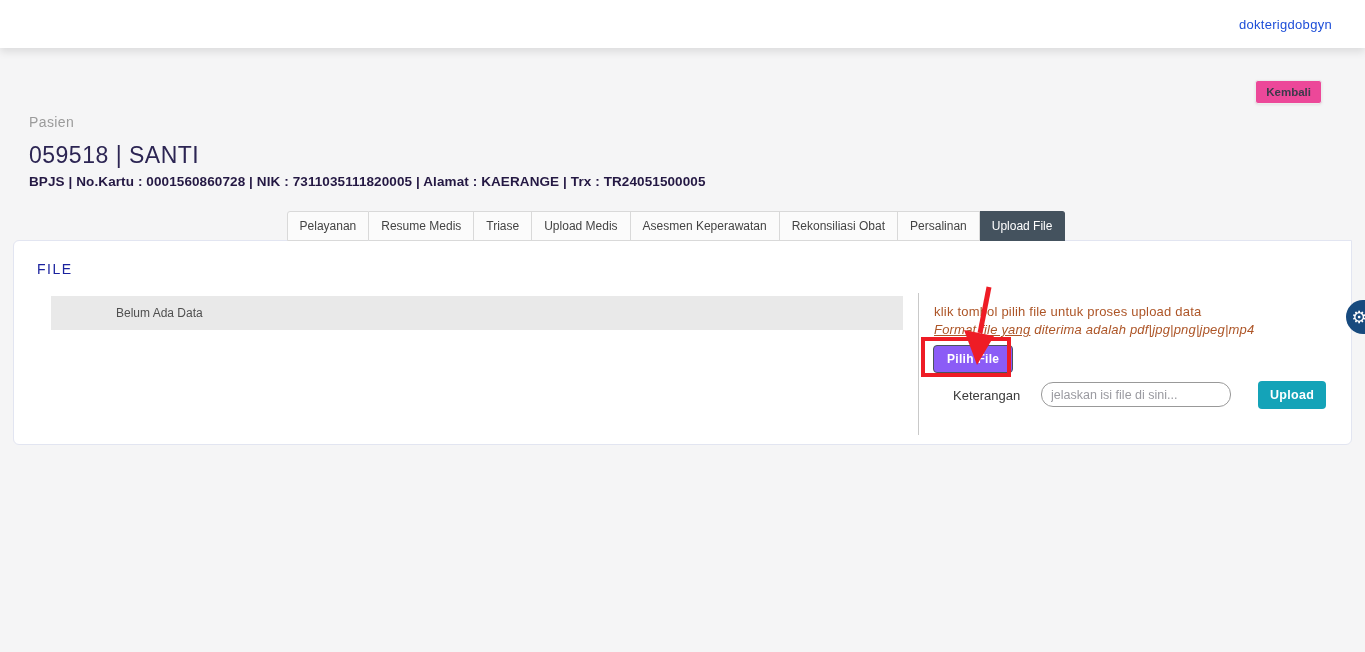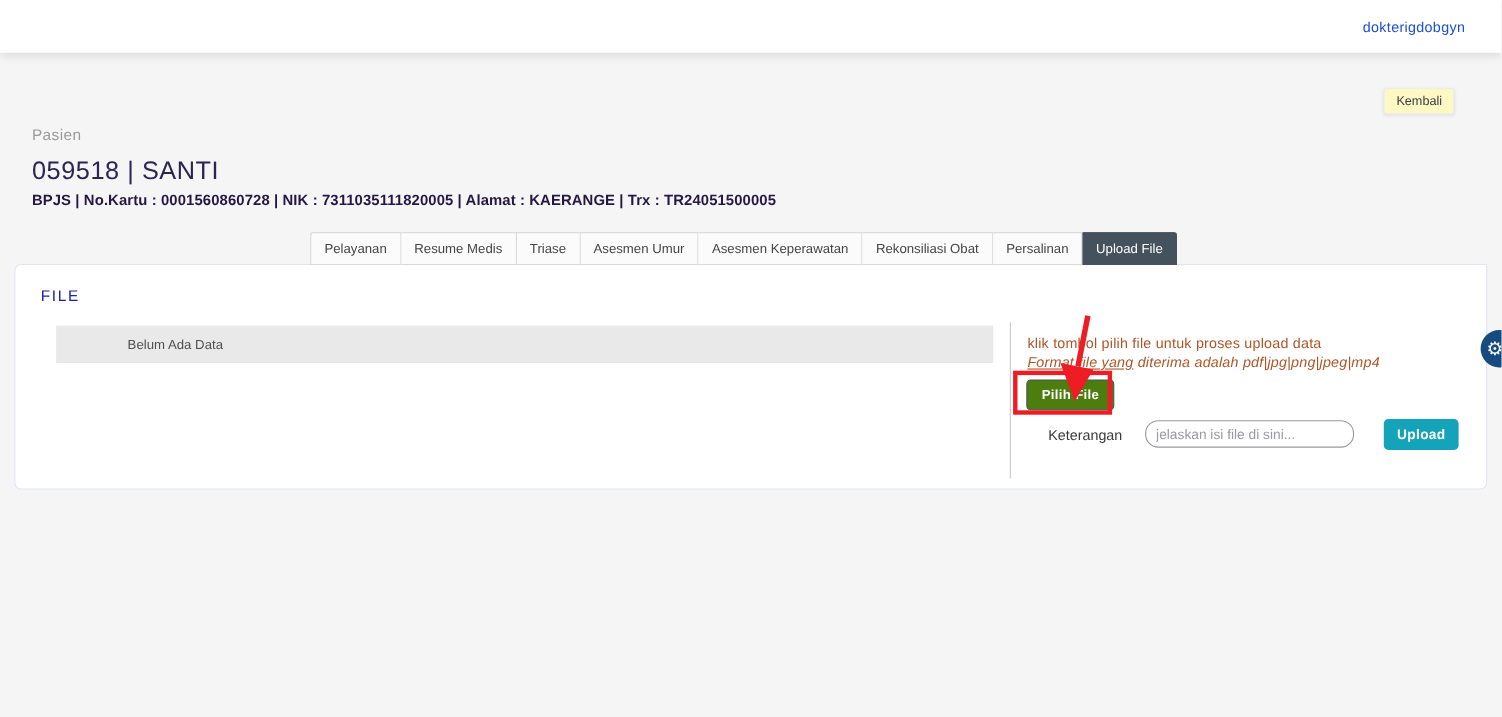--- a/index.html
+++ b/index.html
@@ -38,24 +38,25 @@
   .patient-title{
     font-size:23px;color:var(--title-purple);font-weight:500;
     letter-spacing:.5px;margin-top:12px;
   }
   .patient-line{
     font-size:13.5px;font-weight:700;color:var(--detail-purple);
     margin-top:5px;letter-spacing:.1px;
   }
   .kembali-btn{
     position:absolute;top:32px;right:43px;
-    background:#fef9c3;border:1px solid #ececec;border-radius:3px;
+    background:#ec4899;border:1px solid #ececec;border-radius:3px;
     font-size:11.5px;color:#3a3a4a;padding:5px 10px;
     box-shadow:0 1px 3px rgba(0,0,0,0.08);cursor:pointer;
     font-family:"Liberation Sans", sans-serif;
+    font-weight:bold;
   }
   
   .tabs-row{
     display:flex;justify-content:center;align-items:stretch;
     margin:22px 13px -1px 0;position:relative;z-index:3;
   }
   .tab{
     background:#fbfbfb;border:1px solid #d9d9d9;border-left-width:0;
     font-size:12px;color:#444;padding:7px 12px;cursor:pointer;
     display:flex;align-items:center;white-space:nowrap;
@@ -89,21 +90,21 @@
     position:absolute;left:920px;top:63px;
     font-size:13px;color:var(--note-orange);letter-spacing:.2px;
   }
   .note-line2{
     position:absolute;left:920px;top:81px;
     font-size:13px;font-style:italic;color:var(--note-orange);letter-spacing:.2px;
   }
   .note-underline{text-decoration:underline;}
   .pilih-file-btn{
     position:absolute;left:919px;top:104px;
-    background:#4d7c0f;border:1px solid #4a545c;border-radius:4px;
+    background:#8b5cf6;border:1px solid #4a545c;border-radius:4px;
     color:#ffffff;font-size:12px;font-weight:700;padding:6px 13px;
     cursor:pointer;font-family:"Liberation Sans", sans-serif;letter-spacing:.3px;
   }
   .annotation-rect{
     position:absolute;left:907px;top:96px;width:90px;height:40px;
     border:4px solid var(--annotation-red);pointer-events:none;z-index:4;
   }
   .annotation-arrow{
     position:absolute;left:900px;top:40px;width:110px;height:100px;
     pointer-events:none;z-index:4;
@@ -146,21 +147,21 @@
     <div class="pasien-label">Pasien</div>
     <div class="patient-title">059518 | SANTI</div>
     <div class="patient-line">BPJS | No.Kartu : 0001560860728 | NIK : 7311035111820005 | Alamat : KAERANGE | Trx : TR24051500005</div>
     <button class="kembali-btn">Kembali</button>
   </div>
 
   <div class="tabs-row">
     <div class="tab">Pelayanan</div>
     <div class="tab">Resume Medis</div>
     <div class="tab">Triase</div>
-    <div class="tab">Asesmen Umur</div>
+    <div class="tab">Upload Medis</div>
     <div class="tab">Asesmen Keperawatan</div>
     <div class="tab">Rekonsiliasi Obat</div>
     <div class="tab">Persalinan</div>
     <div class="tab active">Upload File</div>
   </div>
 
   <div class="card">
     <div class="file-heading">FILE</div>
 
     <div class="empty-row">Belum Ada Data</div>

